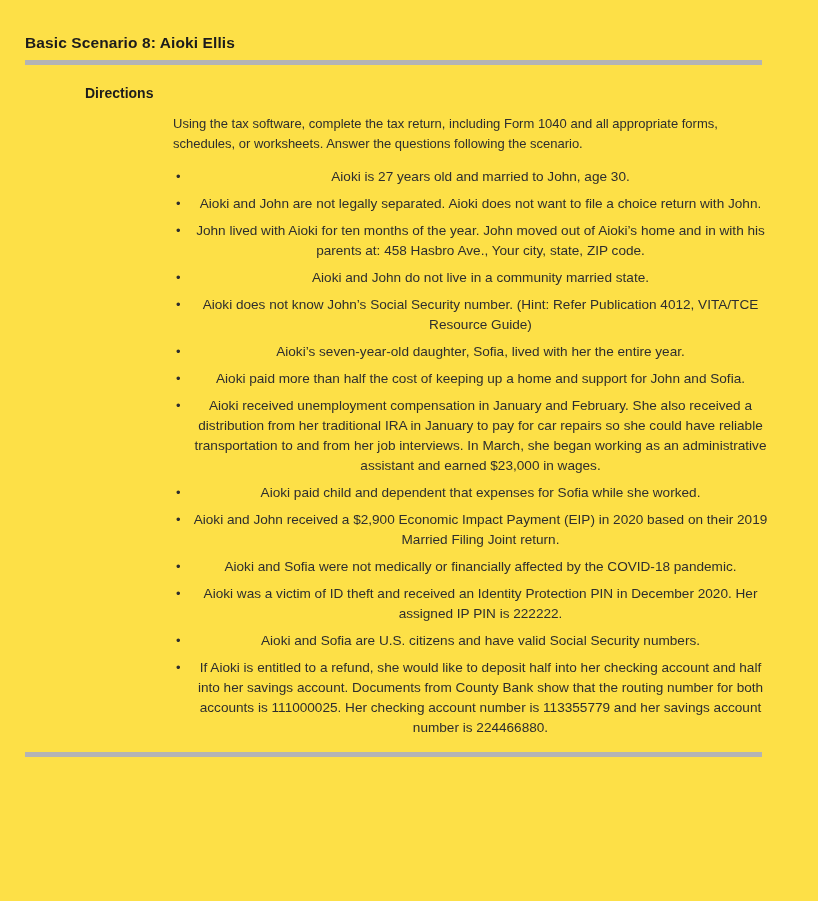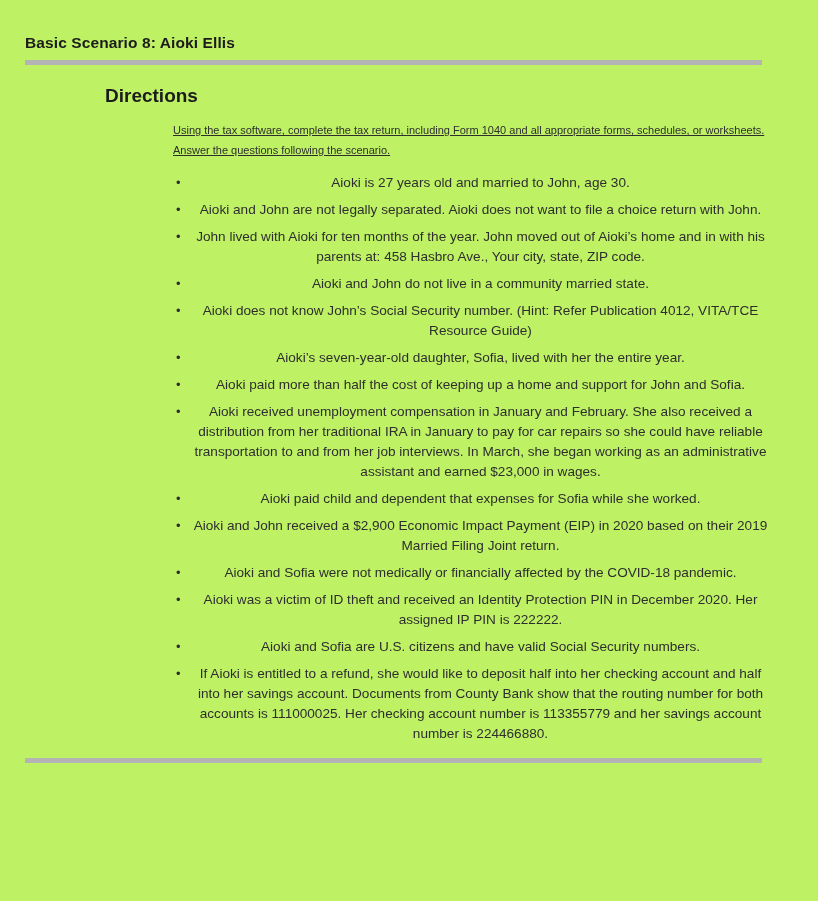--- a/index.html
+++ b/index.html
@@ -7,52 +7,51 @@
     margin: 0;
     padding: 0;
     background: #ffffff;
     font-family: "Liberation Sans", sans-serif;
     color: #2e2e2e;
   }
   .page {
     width: 818px;
     min-height: 901px;
     padding: 34px 30px 14px 25px;
-    background: #bef264;
+    background: #fde047;
   }
   .doc-title {
     font-size: 15.5px;
     font-weight: bold;
     color: #1c1c1c;
     margin: 0 0 8px 0;
     letter-spacing: 0.1px;
   }
   .rule {
     height: 5px;
     width: 737px;
     background: #b4b4b4;
     border: none;
     margin: 0;
   }
   .section-heading {
-    font-size: 19px;
+    font-size: 14px;
     font-weight: bold;
     color: #1c1c1c;
-    margin: 20px 0 13px 80px;
+    margin: 20px 0 13px 60px;
   }
   .body-block {
     margin-left: 148px;
     width: 592px;
   }
   .para {
-    font-size: 11px;
+    font-size: 13px;
     line-height: 20px;
     margin: 0 0 13px 0;
     color: #2e2e2e;
-    text-decoration: underline;
   }
   ul.bullet-list {
     list-style: none;
     margin: 0 0 0 148px;
     padding: 0;
     width: 596px;
   }
   li.bullet-item {
     display: flex;
     align-items: flex-start;

